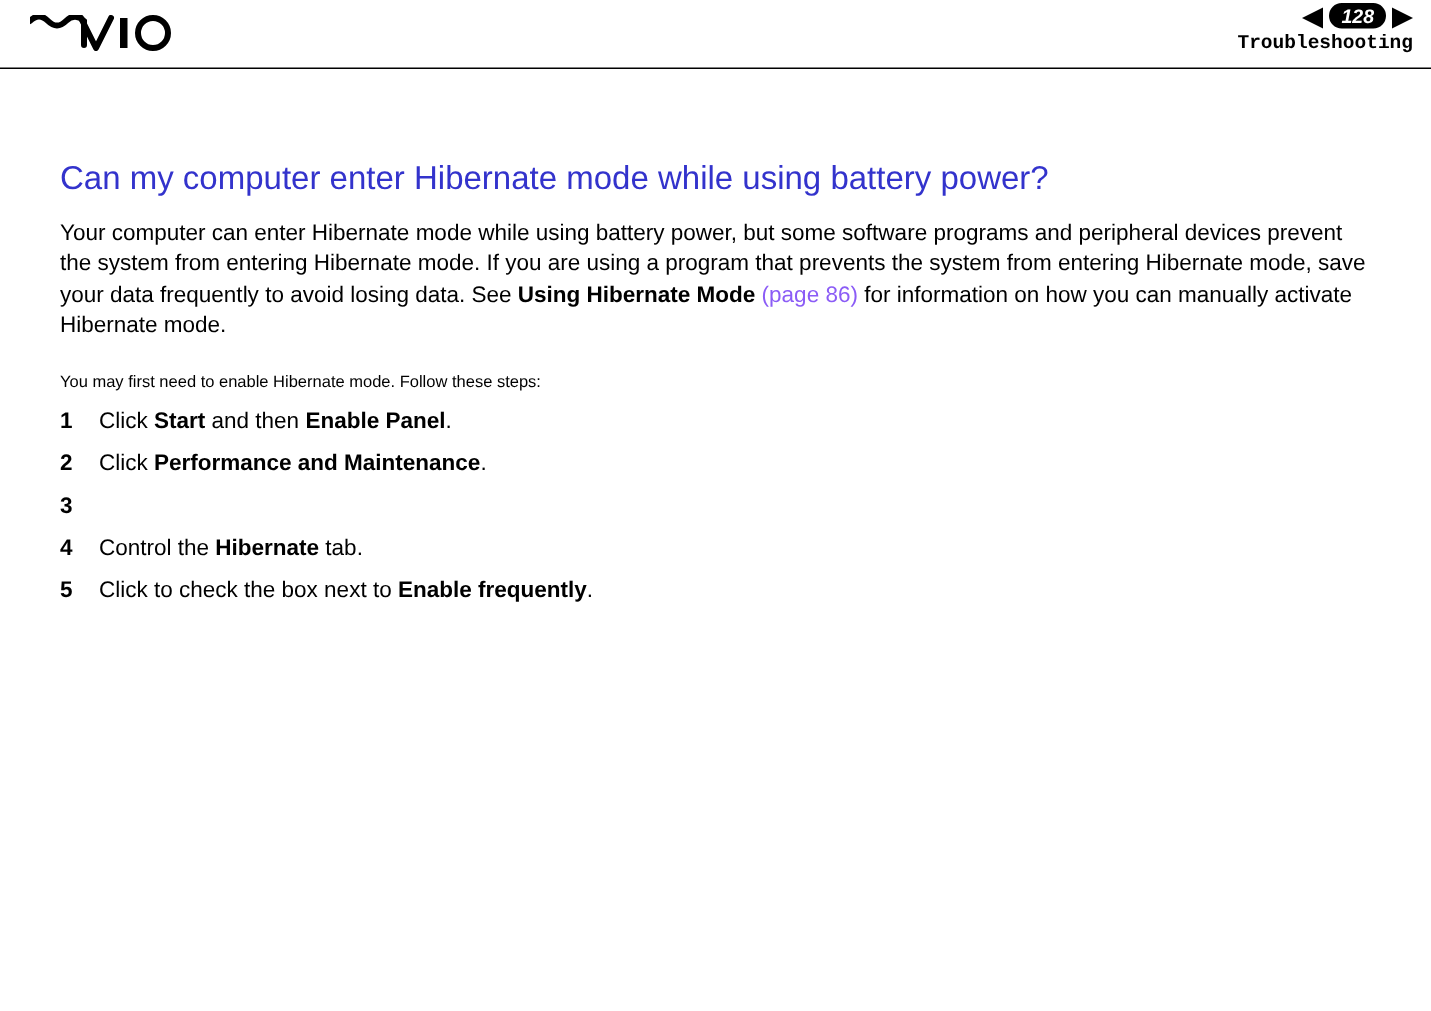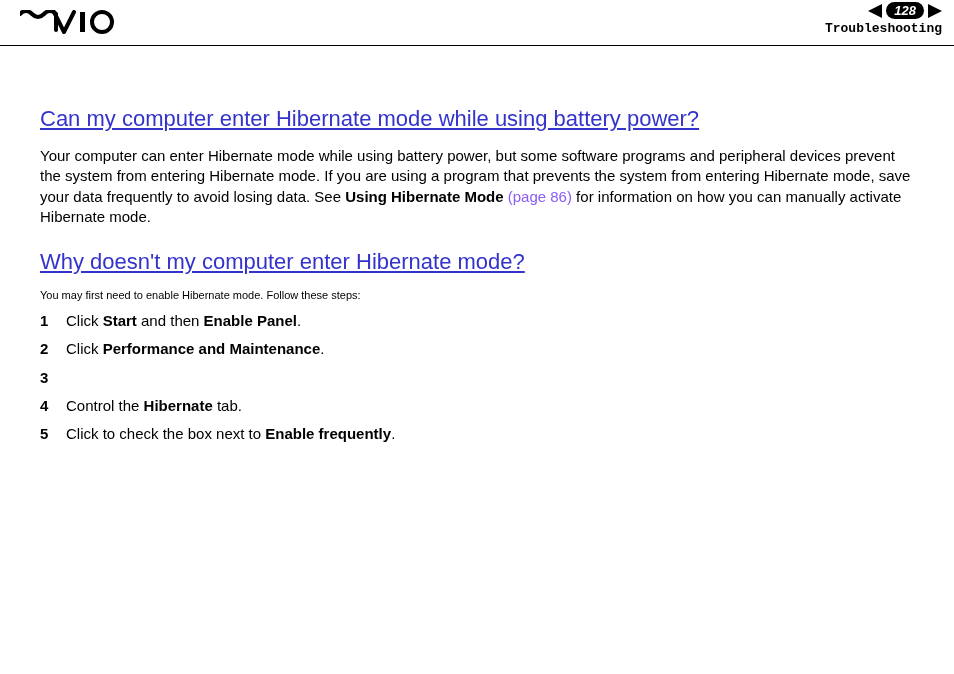--- a/index.html
+++ b/index.html
@@ -1,28 +1,28 @@
 <!DOCTYPE html>
 <html><head>
 <meta charset="utf-8">
 <style>
   * { margin: 0; padding: 0; box-sizing: border-box; }
   html, body { width: 954px; height: 674px; font-family: Arial, Helvetica, sans-serif; background: #fff; color: #000; }
   .page { width: 954px; height: 674px; position: relative; }
   .header { position: relative; height: 46px; border-bottom: 1px solid #000; }
   .logo { position: absolute; left: 20px; top: 10px; }
   .nav-group { position: absolute; right: 12px; top: 2px; text-align: right; }
-  .nav-row { display: flex; align-items: center; justify-content: flex-end; gap: 4px; }
+  .nav-row { display: flex; align-items: flex-end; justify-content: flex-end; gap: 4px; }
   .nav-arrow { width: 0; height: 0; display: inline-block; }
   .arrow-left { border-top: 7px solid transparent; border-bottom: 7px solid transparent; border-right: 14px solid #000; }
   .arrow-right { border-top: 7px solid transparent; border-bottom: 7px solid transparent; border-left: 14px solid #000; }
   .page-pill { background: #000; color: #fff; font-style: italic; font-weight: bold; font-size: 13px; padding: 1px 8px; border-radius: 9px; }
   .section-label { font-weight: bold; font-size: 13px; margin-top: 2px; font-family: Liberation Mono, monospace; }
   .content { padding: 60px 40px 0 40px; }
-  .heading { color: #3333cc; font-size: 22px; font-weight: 400; margin-bottom: 14px; text-decoration: underline; }
+  .heading { color: #3333cc; font-size: 22px; font-weight: 400; margin-bottom: 14px; }
   .body-text { font-size: 15px; line-height: 1.35; margin-bottom: 22px; }
   .body-text .bold { font-weight: bold; }
   .link-ref { font-weight: normal; color: #8b5cf6; }
   .intro { font-size: 11px; margin-bottom: 10px; }
   .steps { list-style: none; }
   .steps li { display: flex; font-size: 15px; margin-bottom: 8px; line-height: 1.35; }
   .step-num { font-weight: bold; min-width: 26px; }
   .step-body .bold { font-weight: bold; }
 </style>
 </head>
@@ -48,21 +48,20 @@
   </div>
 </div>
 
 <div class="content">
 
   <h2 class="heading">Can my computer enter Hibernate mode while using battery power?</h2>
   <p class="body-text">
     <span>Your computer can enter Hibernate mode while using battery power, but some software programs and peripheral devices prevent the system from entering Hibernate mode. If you are using a program that prevents the system from entering Hibernate mode, save your data frequently to avoid losing data. See </span><span class="bold">Using Hibernate Mode </span><span class="link-ref">(page 86)</span><span> for information on how you can manually activate Hibernate mode.</span>
   </p>
 
-  <h2 class="heading">Why doesn't my computer enter Hibernate mode?</h2>
   <p class="intro">You may first need to enable Hibernate mode. Follow these steps:</p>
 
   <ol class="steps">
     <li>
       <span class="step-num">1</span>
       <span class="step-body">
         <span>Click </span><span class="bold">Start</span><span> and then </span><span class="bold">Enable Panel</span><span>.</span>
       </span>
     </li>
     <li>

